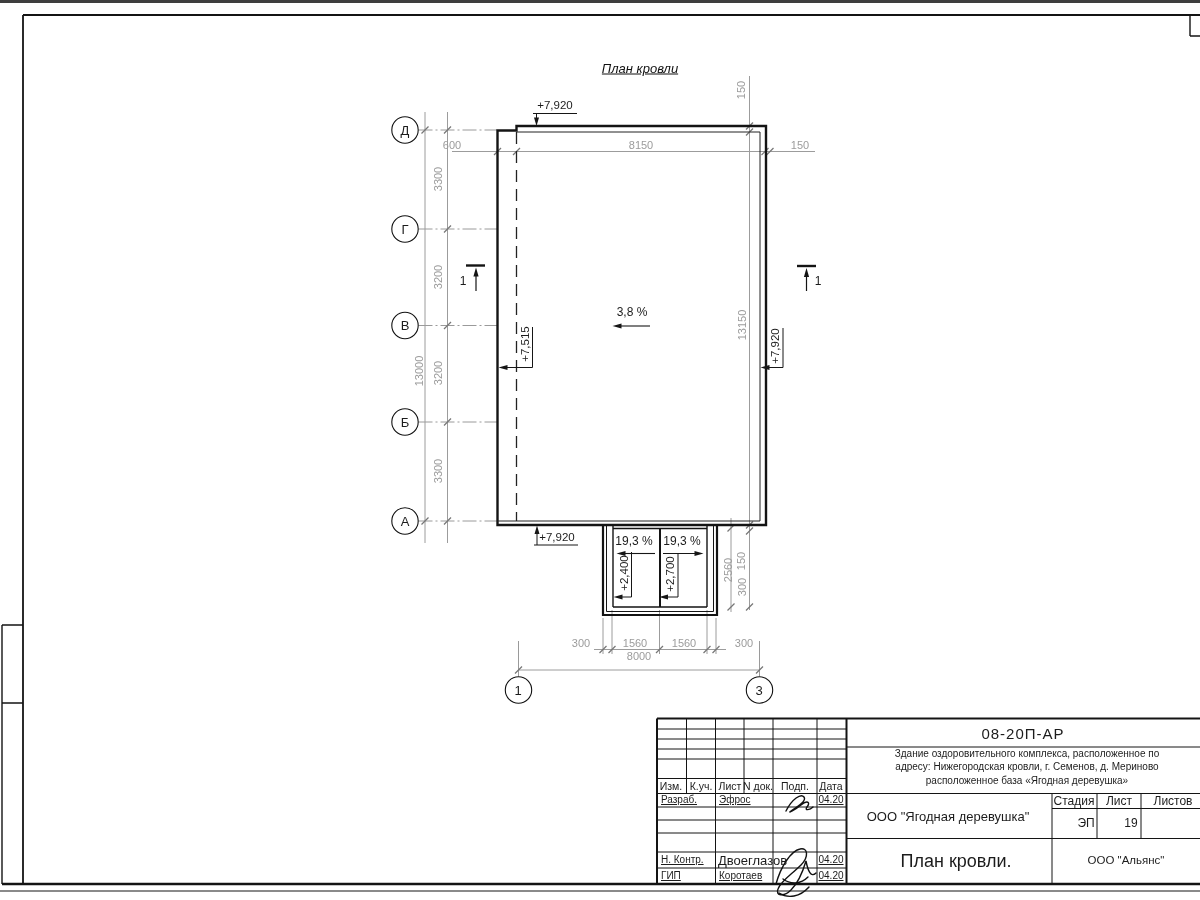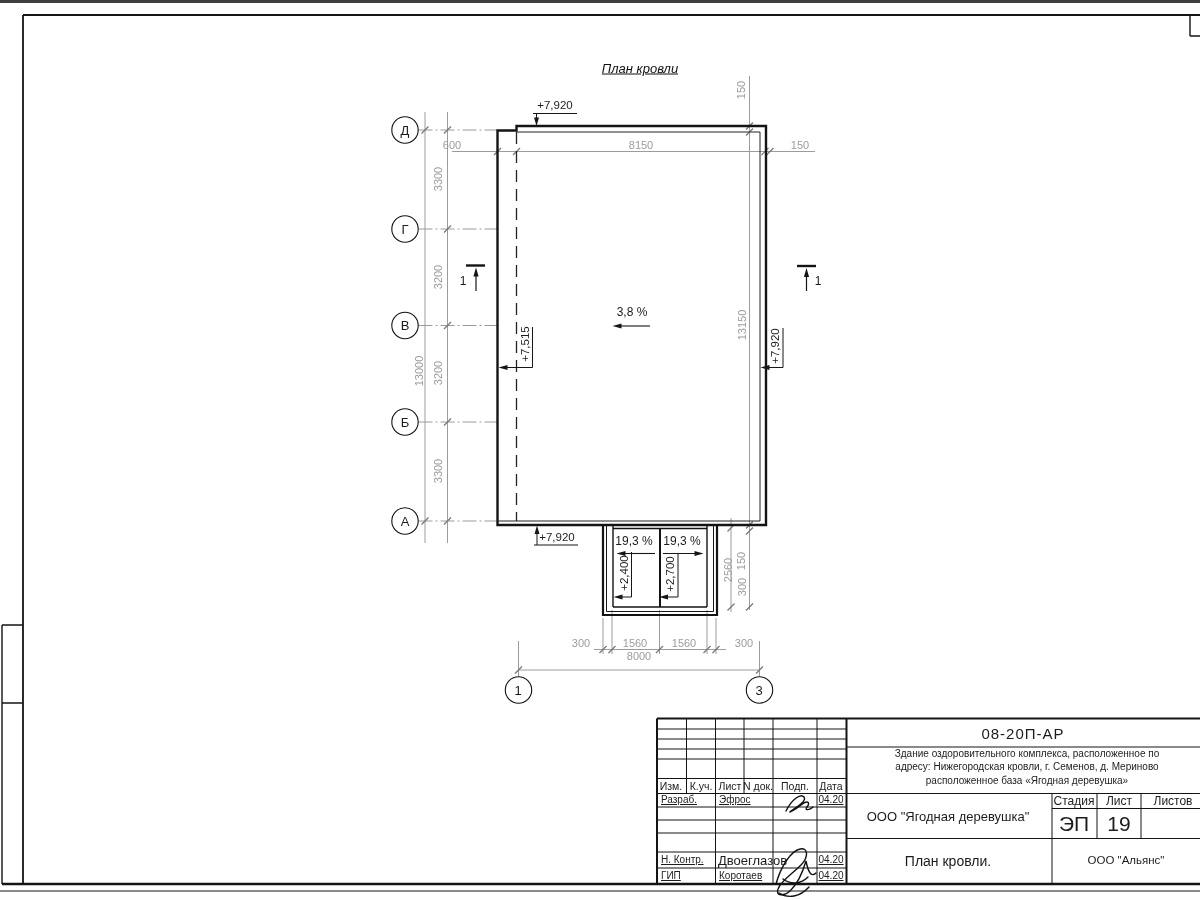--- a/index.html
+++ b/index.html
@@ -18,22 +18,22 @@
   .ax{font-size:13px;}
   .sec{font-size:12px;}
   .plan-title{font-size:13px;font-style:italic;text-decoration:underline;color:#111;}
   .tb-code{font-size:15px;letter-spacing:1px;}
   .tb-desc{font-size:10px;}
   .tb-h{font-size:10.5px;}
   .tb-cell{font-size:10px;text-decoration:underline;}
   .tb-cell-sm{font-size:13px;}
   .tb-org{font-size:13px;}
   .tb-stage-h{font-size:12px;}
-  .tb-stage-v{font-size:21px;}
-  .tb-title{font-size:14px;}
+  .tb-stage-v{font-size:12px;margin-left:12px;}
+  .tb-title{font-size:18px;margin-left:8px;}
   .tb-co{font-size:11.5px;}
 </style>
 </head>
 <body>
 
 <div id="edge-top"></div>
 <div id="edge-bottom"></div>
 
 <svg width="1200" height="900" viewBox="0 0 1200 900">
 

